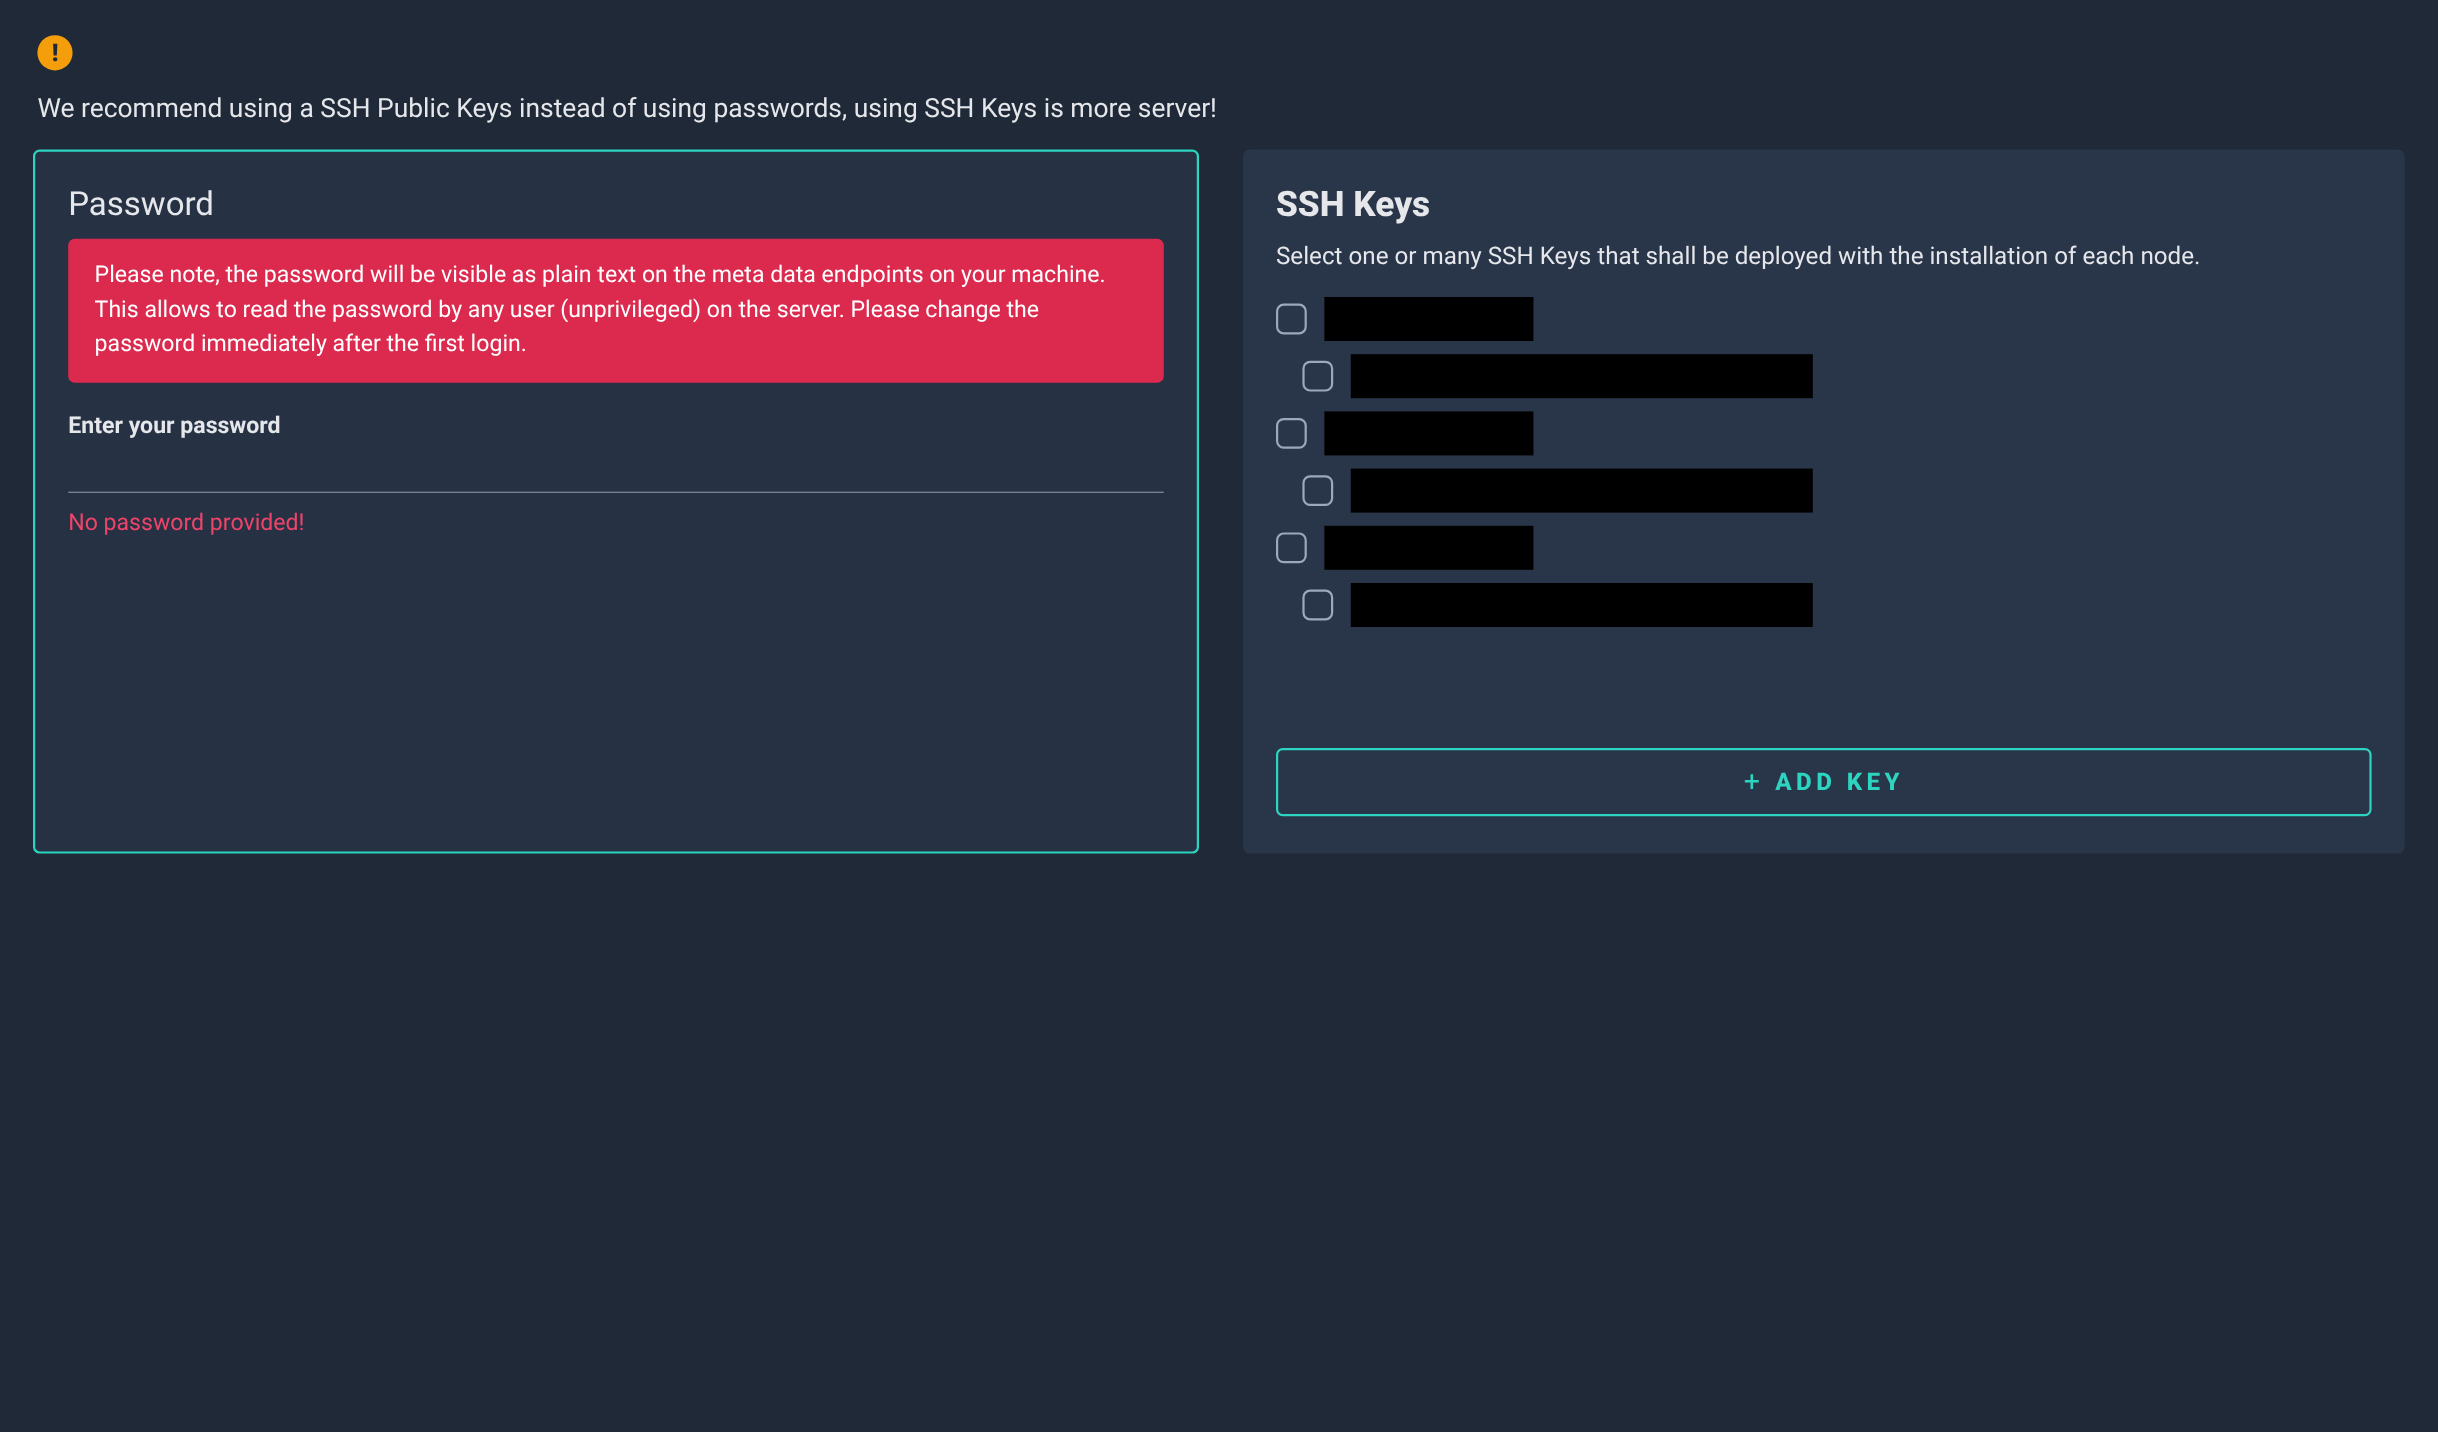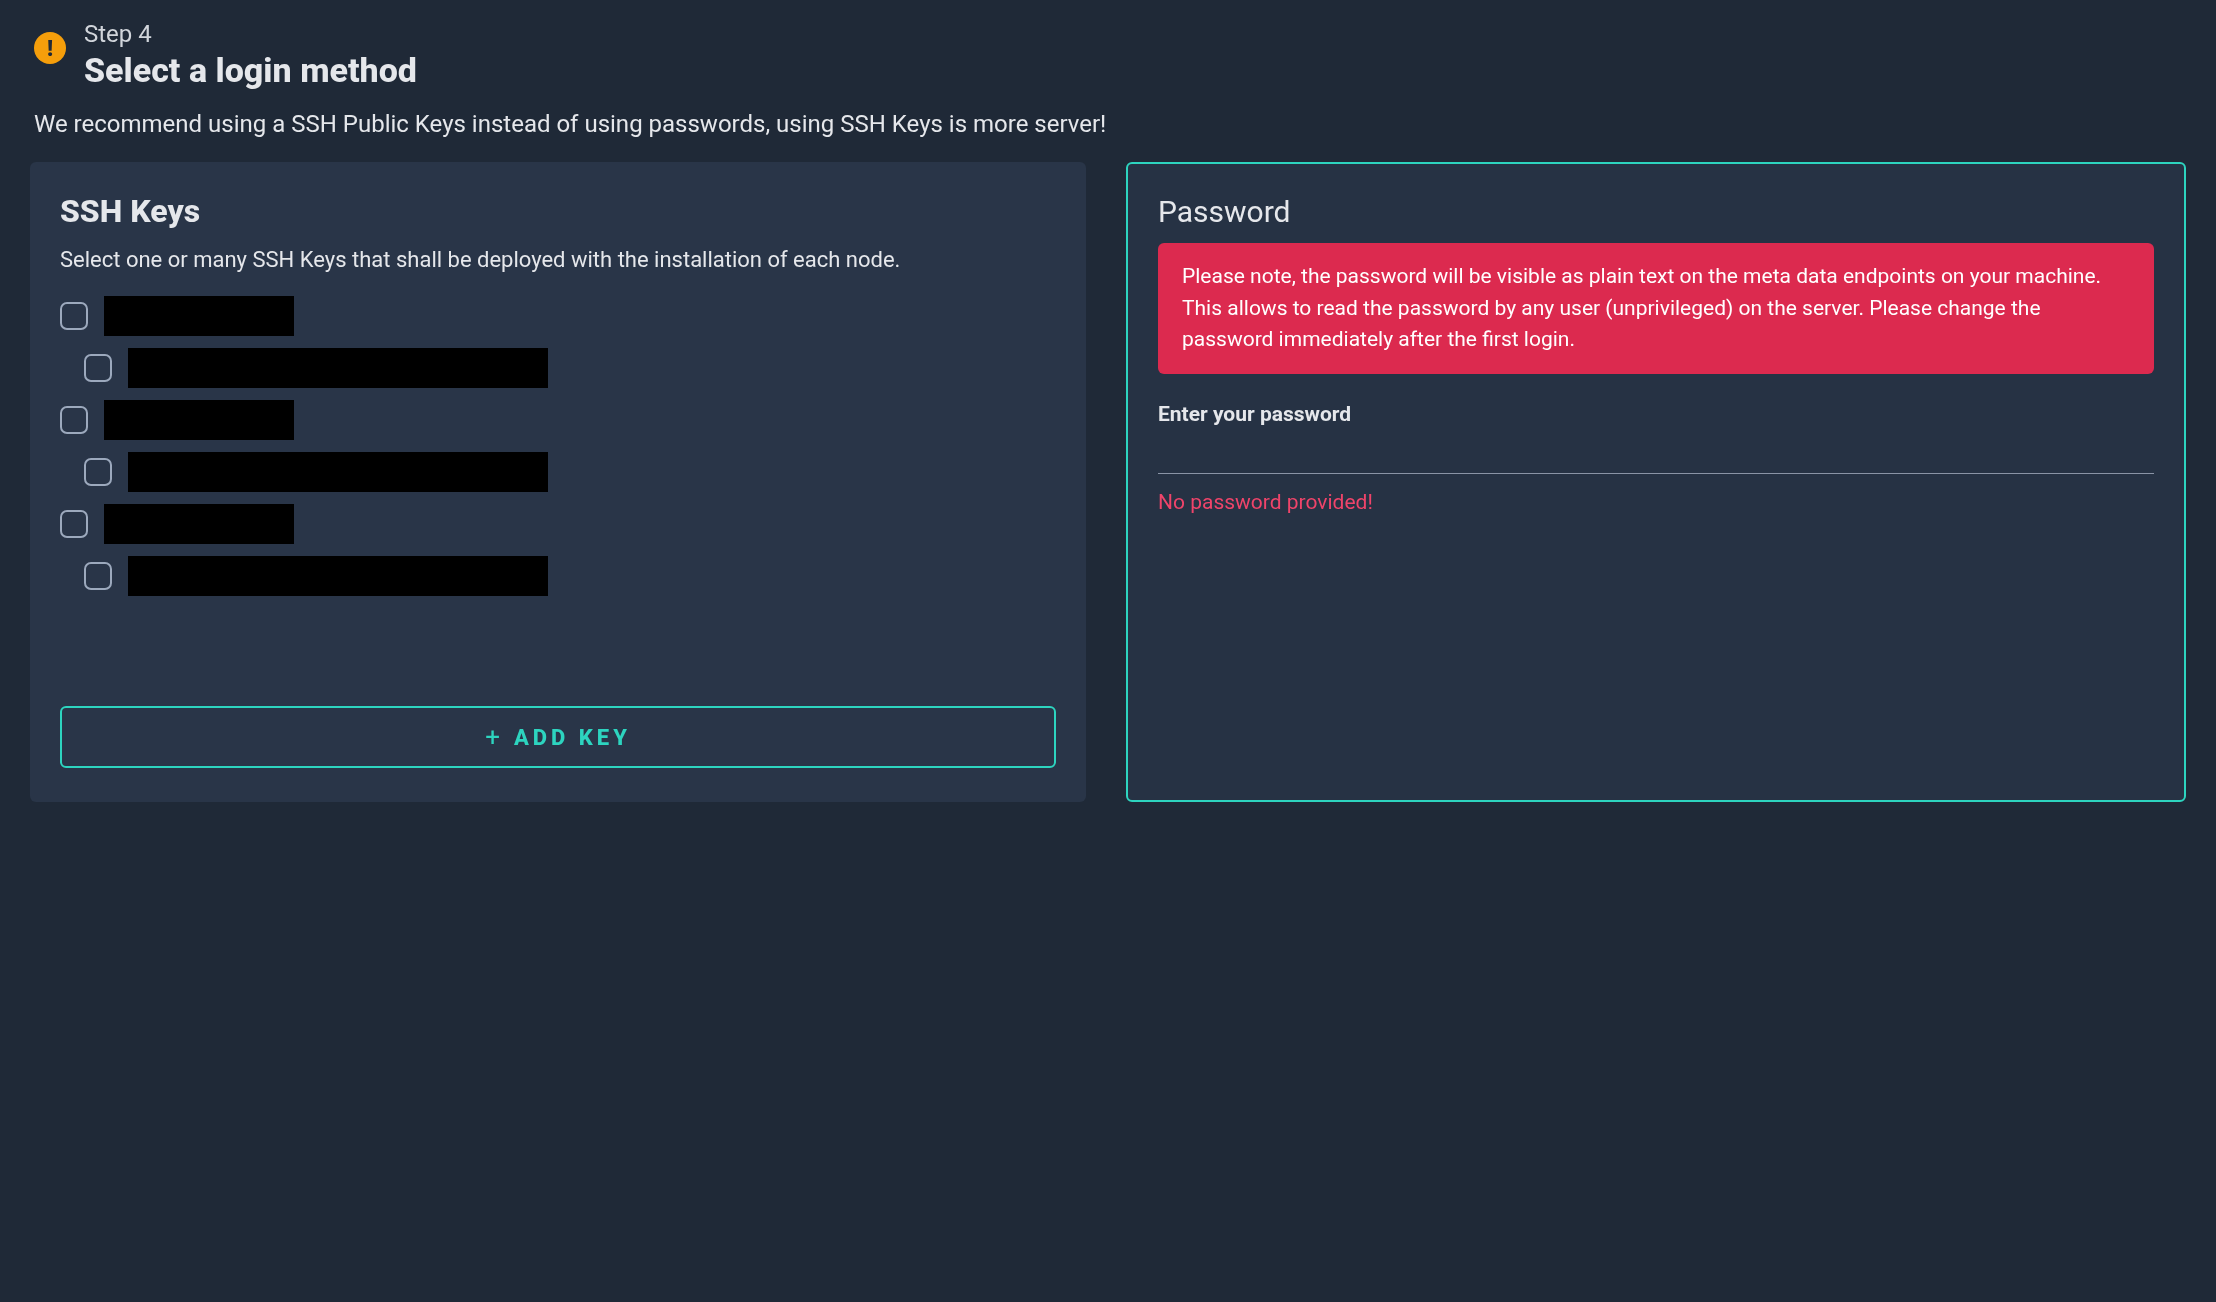--- a/index.html
+++ b/index.html
@@ -160,68 +160,64 @@
       letter-spacing: 0;
     }
   </style>
 </head>
 <body>
 
 <div class="header">
   <div class="warn-badge">
     <span>!</span>
   </div>
-  <div class="header-text">
-    <div class="step">Step 4</div>
-    <div class="title">Select a login method</div>
-  </div>
 </div>
 
 <div class="subtitle">We recommend using a SSH Public Keys instead of using passwords, using SSH Keys is more server!</div>
 
 <div class="columns">
-
-  <div class="card">
-    <div class="card-title">SSH Keys</div>
-    <div class="card-desc">Select one or many SSH Keys that shall be deployed with the installation of each node.</div>
-
-    <div class="key-list" id="key-list">
-        <div class="key-row">
-          <div class="checkbox"></div>
-          <div class="redacted" style="width: 190px;"></div>
-        </div>
-        <div class="key-row indent">
-          <div class="checkbox"></div>
-          <div class="redacted" style="width: 420px;"></div>
-        </div>
-        <div class="key-row">
-          <div class="checkbox"></div>
-          <div class="redacted" style="width: 190px;"></div>
-        </div>
-        <div class="key-row indent">
-          <div class="checkbox"></div>
-          <div class="redacted" style="width: 420px;"></div>
-        </div>
-        <div class="key-row">
-          <div class="checkbox"></div>
-          <div class="redacted" style="width: 190px;"></div>
-        </div>
-        <div class="key-row indent">
-          <div class="checkbox"></div>
-          <div class="redacted" style="width: 420px;"></div>
-        </div>
-      </div>
-
-    <div class="add-key-btn">
-      <span class="plus-icon">+</span>
-      <span>ADD KEY</span>
-    </div>
-  </div>
 
   <div class="card selected">
     <div class="card-title">Password</div>
     <div class="alert">Please note, the password will be visible as plain text on the meta data endpoints on your machine. This allows to read the password by any user (unprivileged) on the server. Please change the password immediately after the first login.</div>
     <div class="field-label">Enter your password</div>
     <div class="input-line"></div>
     <div class="error-text">No password provided!</div>
   </div>
 
+  <div class="card">
+    <div class="card-title">SSH Keys</div>
+    <div class="card-desc">Select one or many SSH Keys that shall be deployed with the installation of each node.</div>
+
+    <div class="key-list" id="key-list">
+        <div class="key-row">
+          <div class="checkbox"></div>
+          <div class="redacted" style="width: 190px;"></div>
+        </div>
+        <div class="key-row indent">
+          <div class="checkbox"></div>
+          <div class="redacted" style="width: 420px;"></div>
+        </div>
+        <div class="key-row">
+          <div class="checkbox"></div>
+          <div class="redacted" style="width: 190px;"></div>
+        </div>
+        <div class="key-row indent">
+          <div class="checkbox"></div>
+          <div class="redacted" style="width: 420px;"></div>
+        </div>
+        <div class="key-row">
+          <div class="checkbox"></div>
+          <div class="redacted" style="width: 190px;"></div>
+        </div>
+        <div class="key-row indent">
+          <div class="checkbox"></div>
+          <div class="redacted" style="width: 420px;"></div>
+        </div>
+      </div>
+
+    <div class="add-key-btn">
+      <span class="plus-icon">+</span>
+      <span>ADD KEY</span>
+    </div>
+  </div>
+
 </div>
 
 </body></html>

